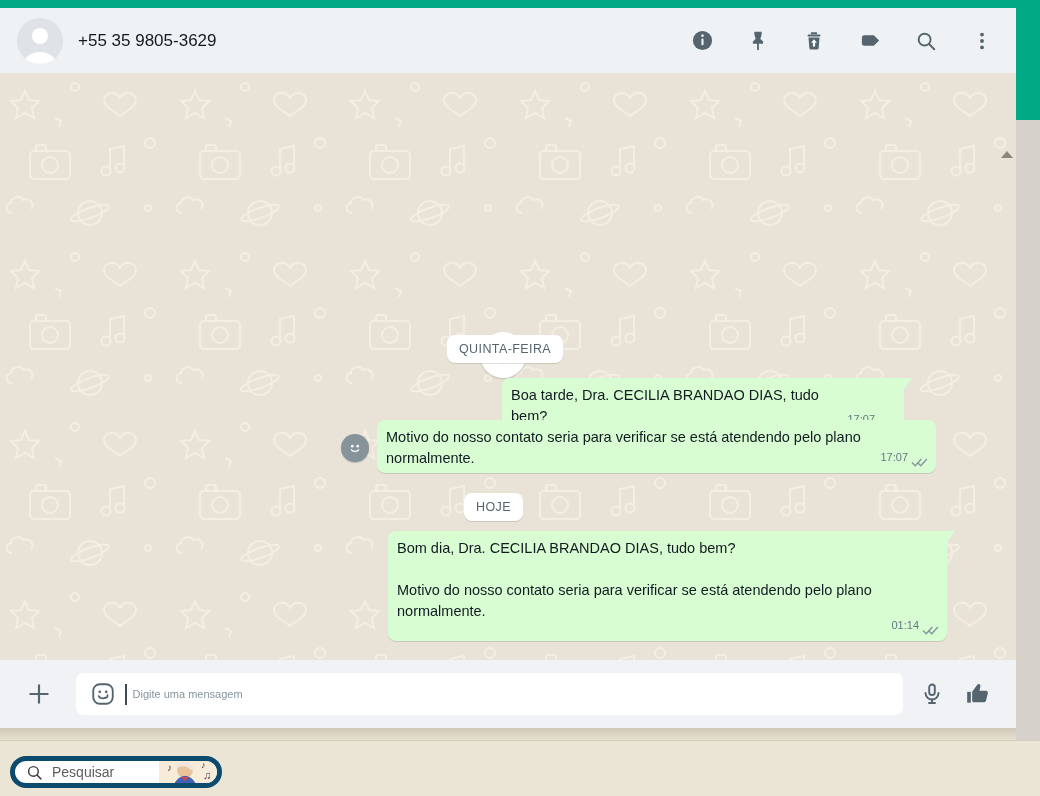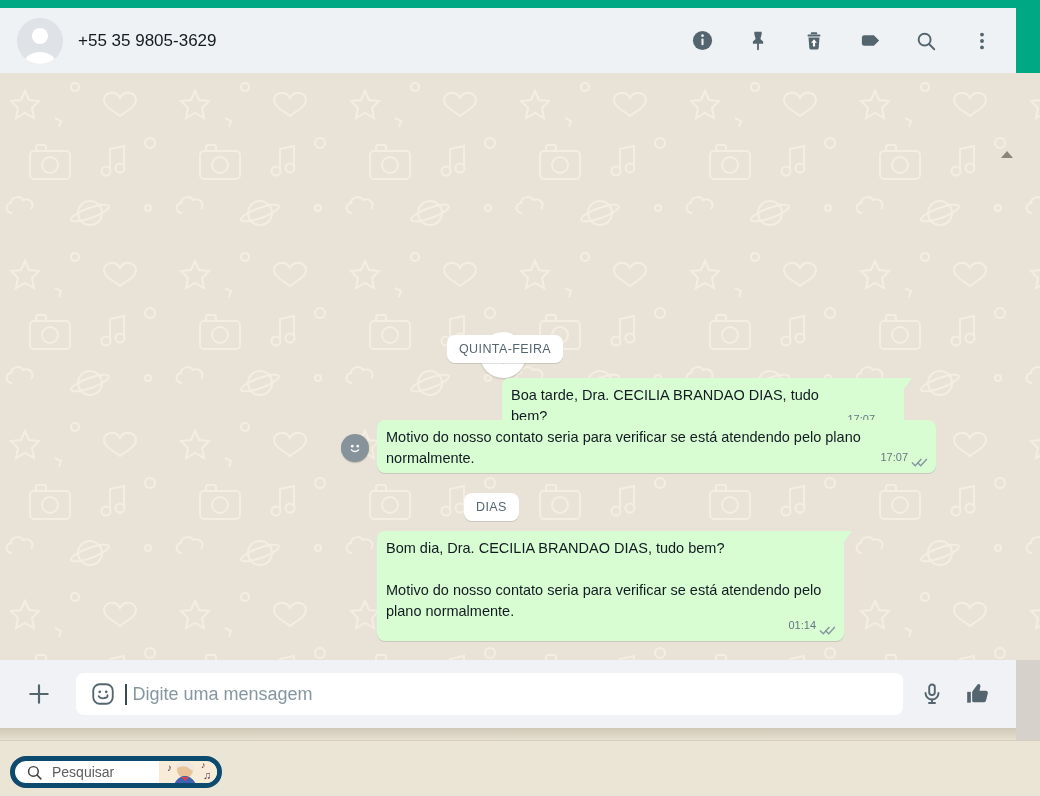--- a/index.html
+++ b/index.html
@@ -12,21 +12,21 @@
   .teal-right{left:1016px;top:8px;width:24px;height:112px;background:#00a884;}
   .gray-right{left:1016px;top:120px;width:24px;height:620px;background:#d6d2cb;}
 
   .header{left:0;top:8px;width:1016px;height:65px;background:#eff2f5;display:flex;align-items:center;}
   .avatar{width:46px;height:46px;border-radius:50%;margin-left:17px;background:#dfe3e7;overflow:hidden;flex:none;}
   .contact-name{margin-left:15px;font-size:17px;color:#111b21;}
   .hdr-icons{margin-left:auto;margin-right:22px;display:flex;align-items:center;gap:32px;}
   .hicon{width:24px;height:24px;display:flex;align-items:center;justify-content:center;cursor:pointer;}
 
   
-  .chat{left:0;top:73px;width:1016px;height:587px;background:#e9e2d6;overflow:hidden;padding-left:24px;}
+  .chat{left:0;top:73px;width:1016px;height:587px;background:#e9e2d6;overflow:hidden;}
   .chat-bg{position:absolute;left:0;top:0;width:100%;height:100%;}
   .scroll-arrow{position:absolute;left:1001px;width:0;height:0;border-left:6px solid transparent;border-right:6px solid transparent;}
   .arrow-up{top:78px;border-bottom:7px solid #8b857a;}
 
   .refresh-circle{left:480px;top:259px;width:46px;height:46px;border-radius:50%;background:#fff;
     box-shadow:0 1px 2px rgba(11,20,26,.18);display:flex;align-items:center;justify-content:center;cursor:pointer;}
 
   .chip{position:absolute;background:#fff;border-radius:8px;padding:7px 12px;font-size:12.5px;color:#54656f;
     letter-spacing:.4px;box-shadow:0 1px .5px rgba(11,20,26,.13);white-space:nowrap;}
 
@@ -43,21 +43,21 @@
 
   .react-btn{left:341px;top:434px;width:28px;height:28px;border-radius:50%;background:#87939a;
     display:flex;align-items:center;justify-content:center;cursor:pointer;box-shadow:0 1px 1px rgba(11,20,26,.2);}
 
   
   .composer{left:0;top:660px;width:1016px;height:68px;background:#f0f2f5;display:flex;align-items:center;}
   .plus-btn{width:46px;height:46px;margin-left:16px;display:flex;align-items:center;justify-content:center;cursor:pointer;flex:none;}
   .input-wrap{margin-left:14px;width:827px;height:42px;background:#fff;border-radius:8px;display:flex;align-items:center;flex:none;}
   .emoji-btn{width:26px;height:26px;margin-left:14px;display:flex;align-items:center;justify-content:center;cursor:pointer;flex:none;}
   .cursor-bar{width:1.5px;height:21px;background:#3b4a54;margin-left:9px;flex:none;}
-  .msg-input{border:none;outline:none;flex:1;font-size:18px;color:#111b21;margin-left:4px;background:transparent;
+  .msg-input{border:none;outline:none;flex:1;font-size:11px;color:#111b21;margin-left:4px;background:transparent;
     font-family:"Liberation Sans","DejaVu Sans",sans-serif;}
   .msg-input::placeholder{color:#8696a0;opacity:1;}
   .mic-btn,.thumb-btn{width:34px;height:34px;display:flex;align-items:center;justify-content:center;cursor:pointer;flex:none;}
   .mic-btn{margin-left:12px;}
   .thumb-btn{margin-left:12px;}
 
   .desk-gap{left:0;top:728px;width:1016px;height:12px;background:linear-gradient(#cfc8b8,#e6e0cf);}
 
   
   .taskbar{left:0;top:740px;width:1040px;height:56px;background:#ebe5d5;border-top:1px solid rgba(0,0,0,.10);box-sizing:border-box;}
@@ -193,23 +193,23 @@
       <div style="padding-right:4px;">Motivo do nosso contato seria para verificar se está atendendo pelo plano normalmente.</div>
       <span class="meta meta-abs">
         <span>17:07</span>
         <svg width="17" height="11" viewBox="0 0 18 11" fill="none" stroke="#8696a0" stroke-width="1.5">
             <path d="M1 5.5l3.5 3.5L11 1.8"></path>
             <path d="M6.8 5.5l3.5 3.5L16.8 1.8"></path>
           </svg>
       </span>
     </div>
 
-    <div class="chip" style="left:464px;top:420px;">DIAS</div>
-
-    <div class="bubble tailed" style="left:377px;top:458px;width:467px;height:110px;">
+    <div class="chip" style="left:464px;top:420px;">HOJE</div>
+
+    <div class="bubble tailed" style="left:388px;top:458px;width:559px;height:110px;">
       <span class="tail">
           <svg width="8" height="13" viewBox="0 0 8 13">
             <path d="M0 0h8L0 11z" fill="#d9fdd3"></path>
           </svg>
         </span>
       <div>Bom dia, Dra. CECILIA BRANDAO DIAS, tudo bem?</div>
       <div class="blank-line"></div>
       <div>Motivo do nosso contato seria para verificar se está atendendo pelo plano normalmente.</div>
       <span class="meta meta-abs">
         <span>01:14</span>

